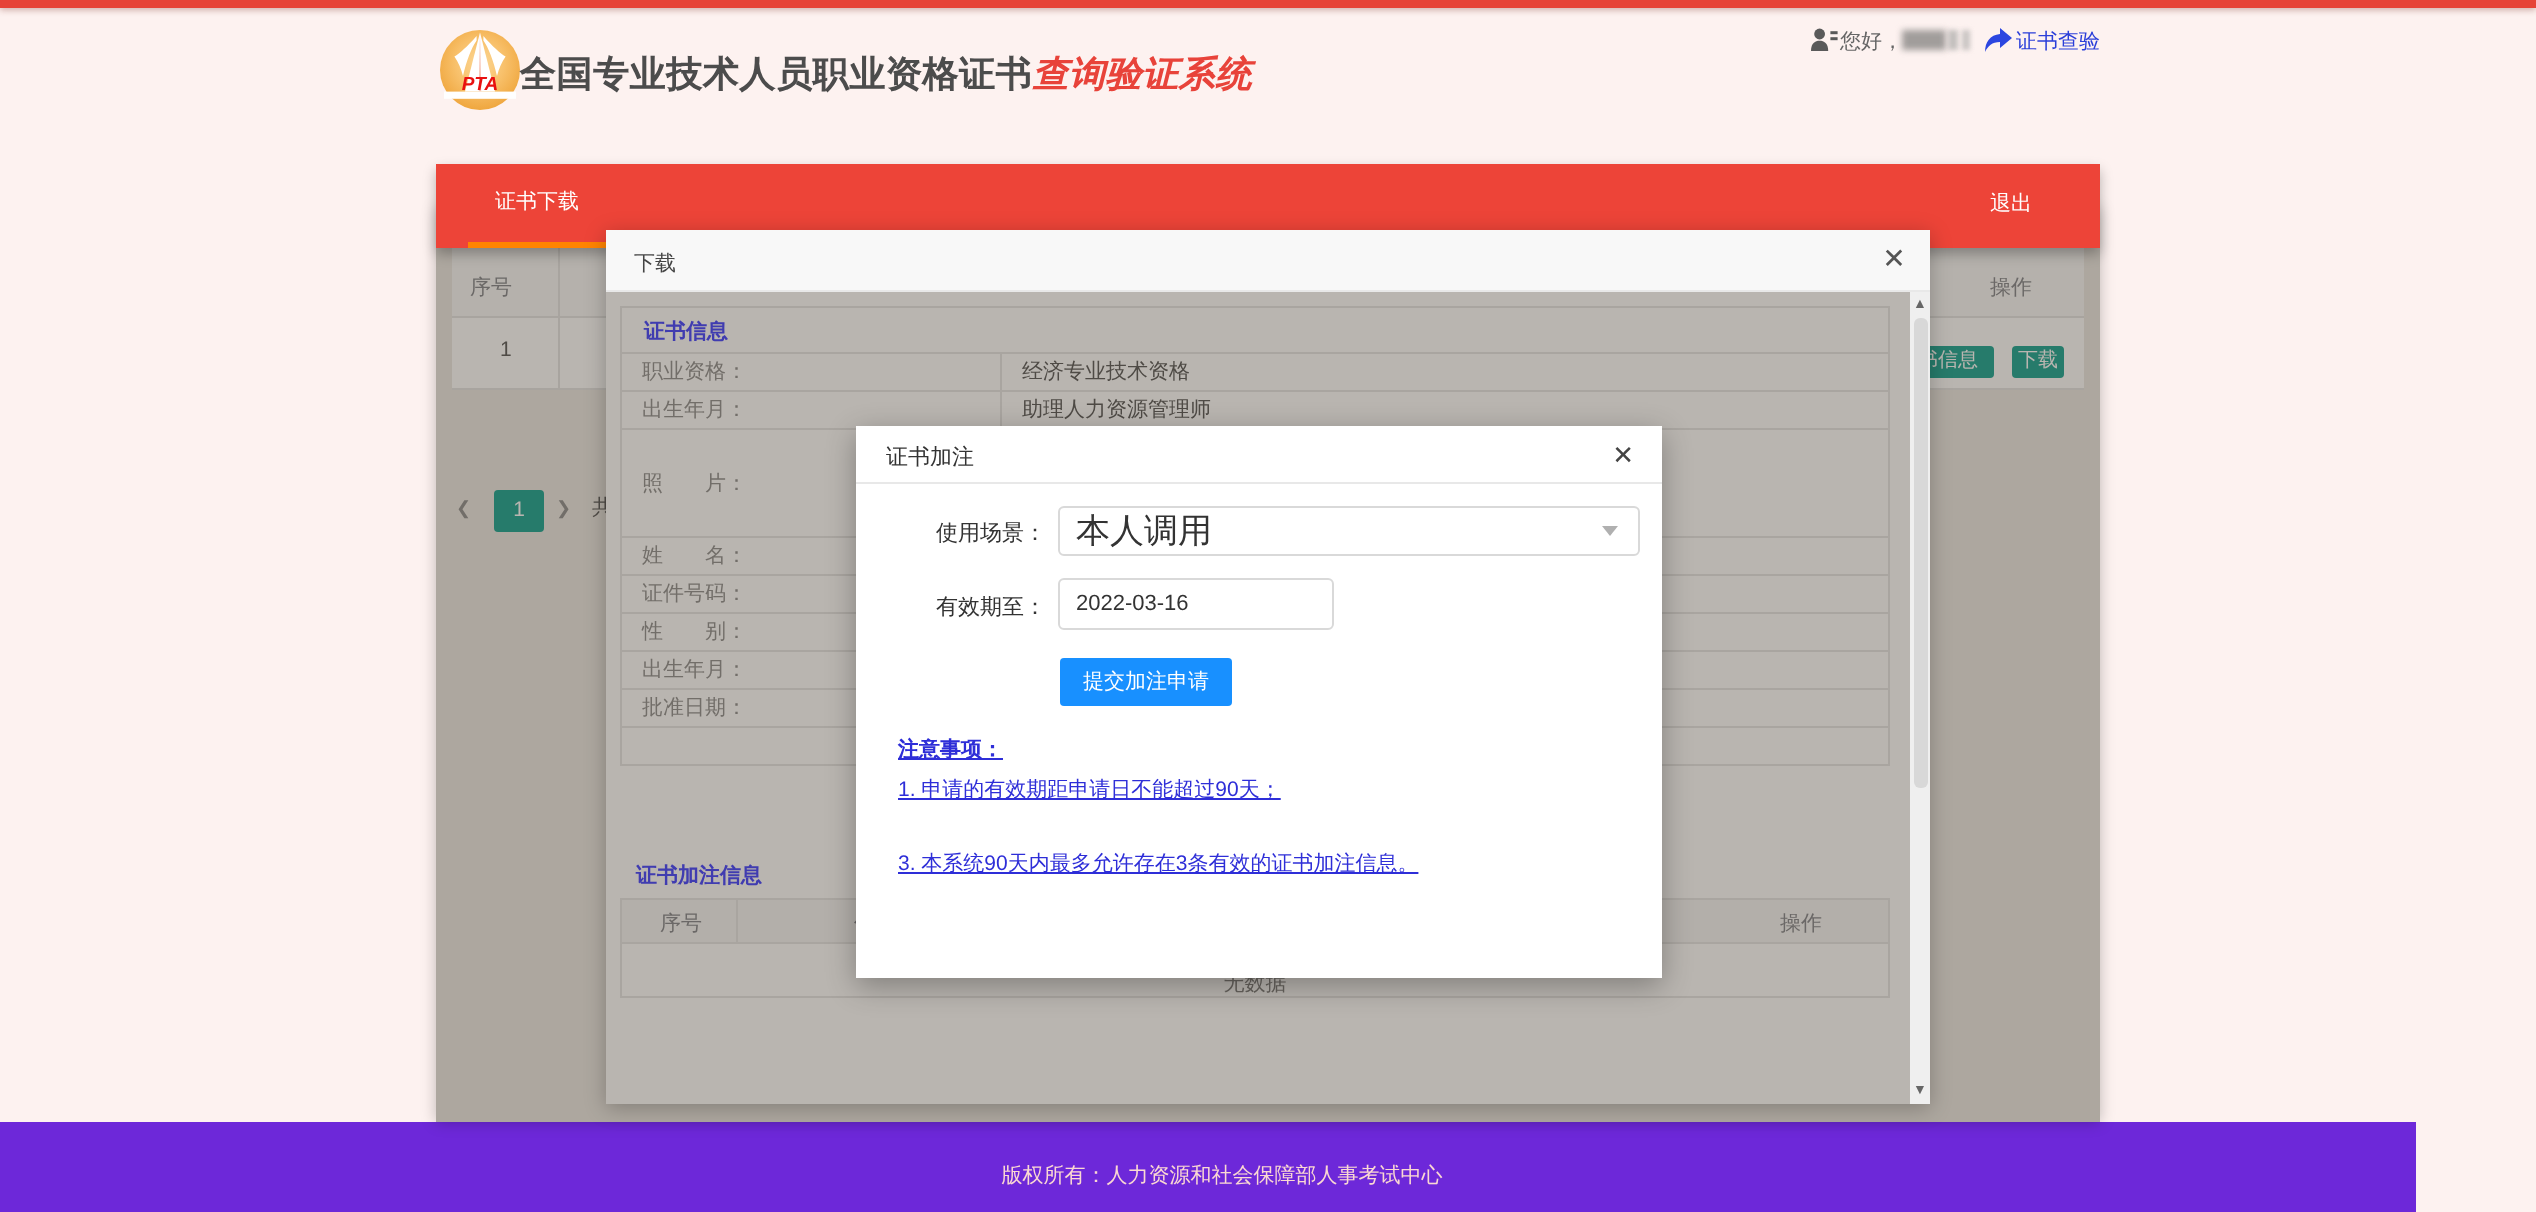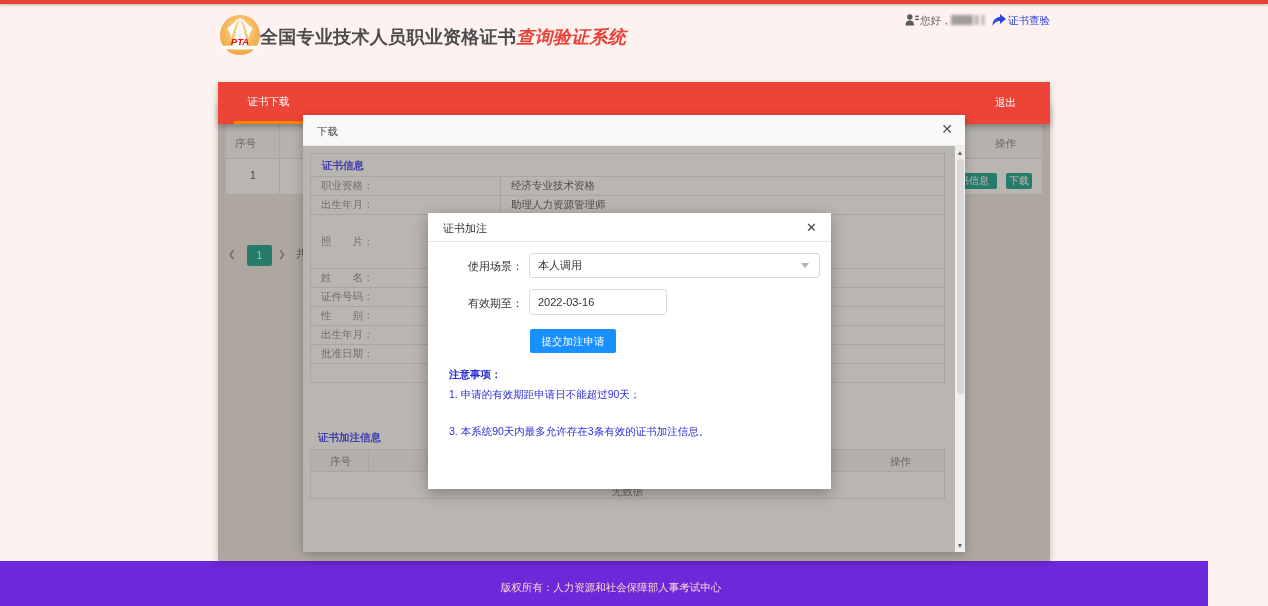--- a/index.html
+++ b/index.html
@@ -53,28 +53,28 @@
 
   #overlayB { position:absolute; left:0; top:0; width:652px; height:406px; background:rgba(30,15,0,0.31); }
 
   
   #m2 { z-index:7; left:428px; top:213px; width:403px; height:276px; background:#fff; box-shadow:0 4px 14px rgba(0,0,0,0.3);padding-left:40px; }
   #m2head { position:absolute; left:0; top:0; width:403px; height:29px; border-bottom:1px solid #e8e8e8; background:#fff; }
   #m2title { position:absolute; left:15px; top:8px; font-size:11px; color:#333; }
   #m2x { position:absolute; right:14px; top:7px; font-size:13px; color:#444; }
   .frmlbl { position:absolute; font-size:11px; color:#333; }
   #sel { position:absolute; left:101px; top:11px; width:291px; height:25px; border:1px solid #d9d9d9; border-radius:3px;
-         font-size:11px; color:#333; line-height:23px; padding-left:8px; }
+         font-size:17px; color:#333; line-height:23px; padding-left:8px; }
   #sel .caret { position:absolute; right:10px; top:9px; width:0; height:0; border-left:4px solid transparent;
                 border-right:4px solid transparent; border-top:5px solid #b0b0b0; }
   #inp { position:absolute; left:101px; top:47px; width:138px; height:26px; border:1px solid #d9d9d9; border-radius:3px;
          font-size:11px; color:#333; line-height:24px; padding-left:8px; }
   #sbtn { position:absolute; left:102px; top:87px; width:86px; height:24px; background:#1890ff; color:#fff;
           font-size:10.5px; text-align:center; line-height:24px; border-radius:2px; }
-  .note { position:absolute; left:21px; font-size:10.5px; color:#2e2ed8; }
+  .note { position:absolute; left:21px; font-size:10.5px; color:#2e2ed8;text-decoration:underline; }
 
   
   #footer { left:0; top:561px; width:1208px; height:45px; background:#6d28d9; }
   #footer div { position:absolute; width:100%; top:20px; left:7px; text-align:center; color:#fbd8d2; font-size:10.5px; }
 </style>
 </head>
 <body>
 <div class="abs" id="topline"></div>
 
 <svg class="abs" style="left:220px;top:15px" width="40" height="40" viewBox="0 0 40 40">

